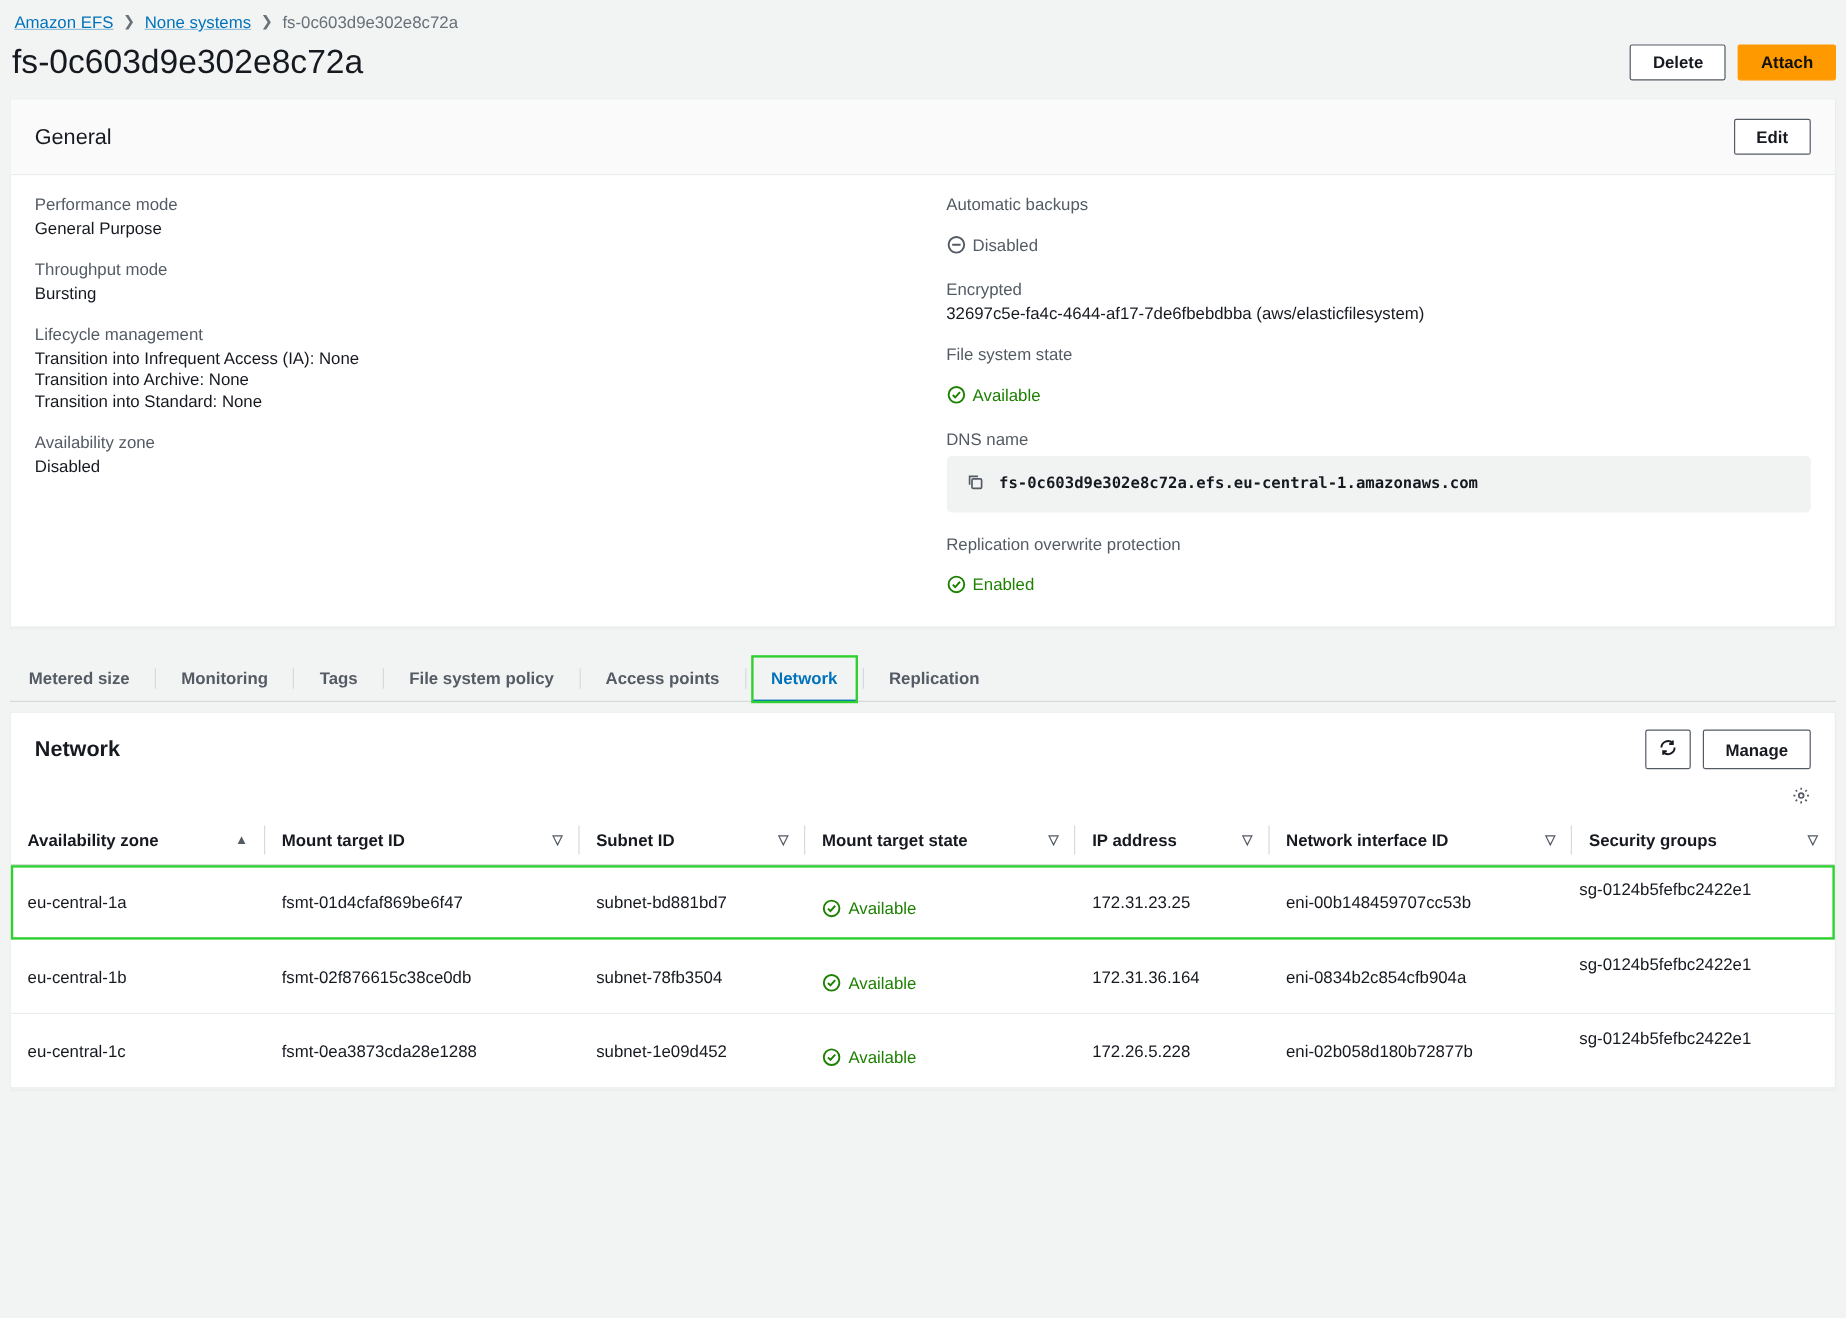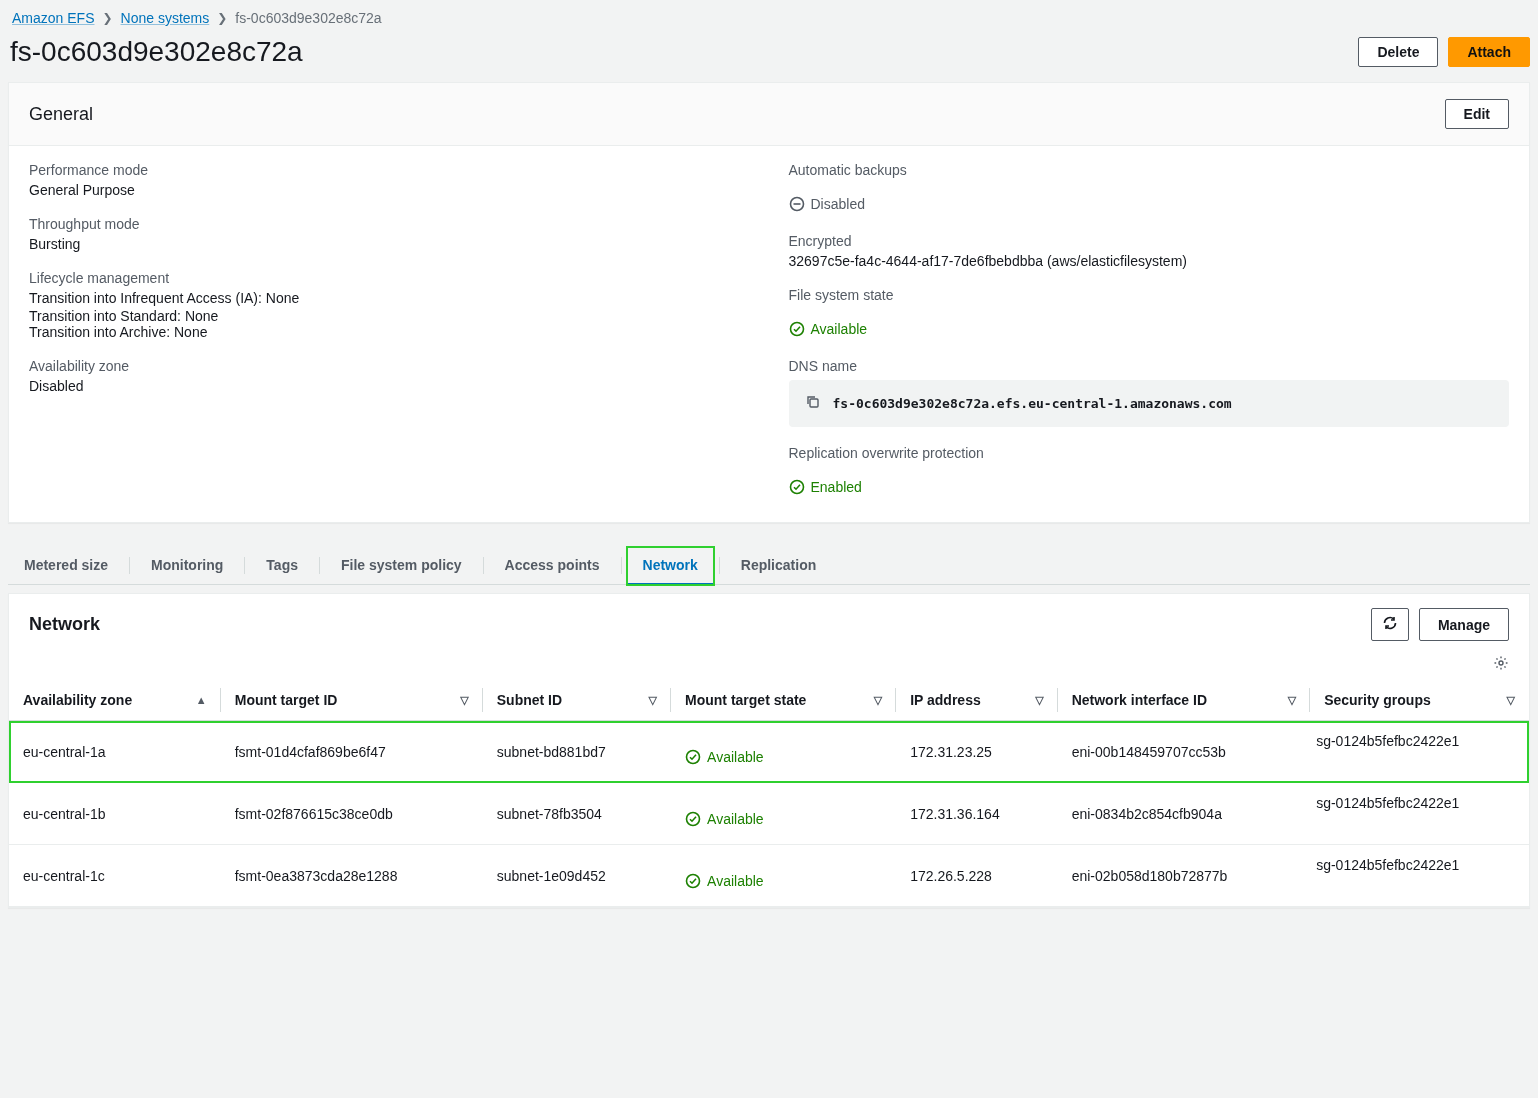--- a/index.html
+++ b/index.html
@@ -245,22 +245,22 @@
         <div class="label">Performance mode</div>
         <div class="value">General Purpose</div>
       </div>
       <div class="field">
         <div class="label">Throughput mode</div>
         <div class="value">Bursting</div>
       </div>
       <div class="field">
         <div class="label">Lifecycle management</div>
         <div class="value sub">Transition into Infrequent Access (IA): None</div>
+        <div class="value sub">Transition into Archive: None</div>
         <div class="value">Transition into Standard: None</div>
-        <div class="value sub">Transition into Archive: None</div>
       </div>
       <div class="field">
         <div class="label">Availability zone</div>
         <div class="value">Disabled</div>
       </div>
     </div>
     <div class="col">
       <div class="field">
         <div class="label">Automatic backups</div>
         <div class="status neutral">

